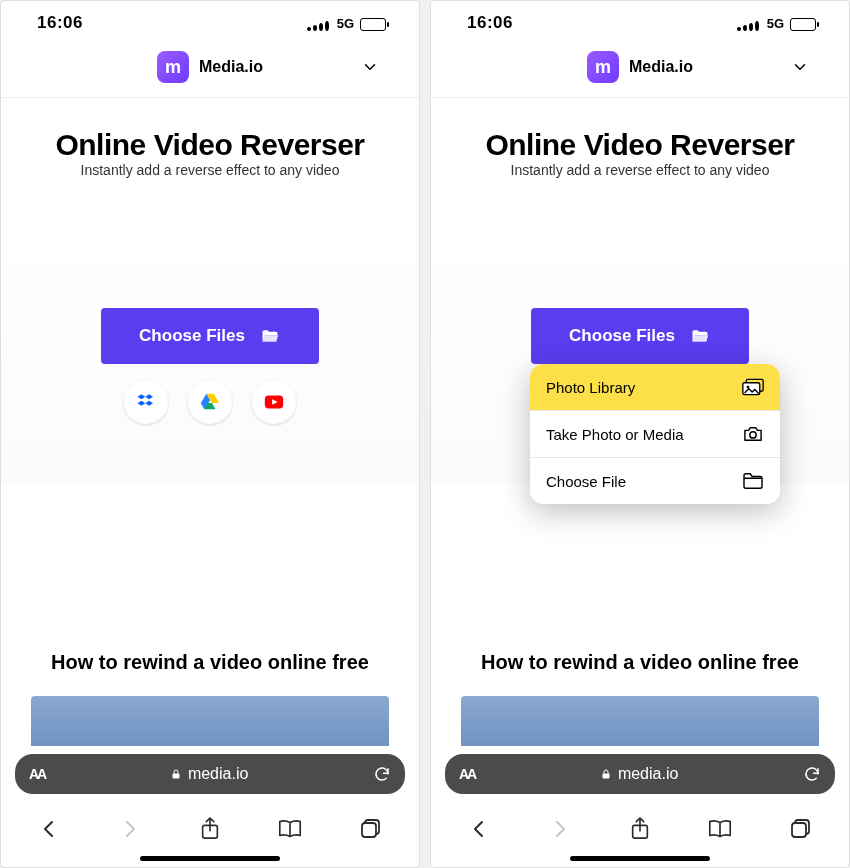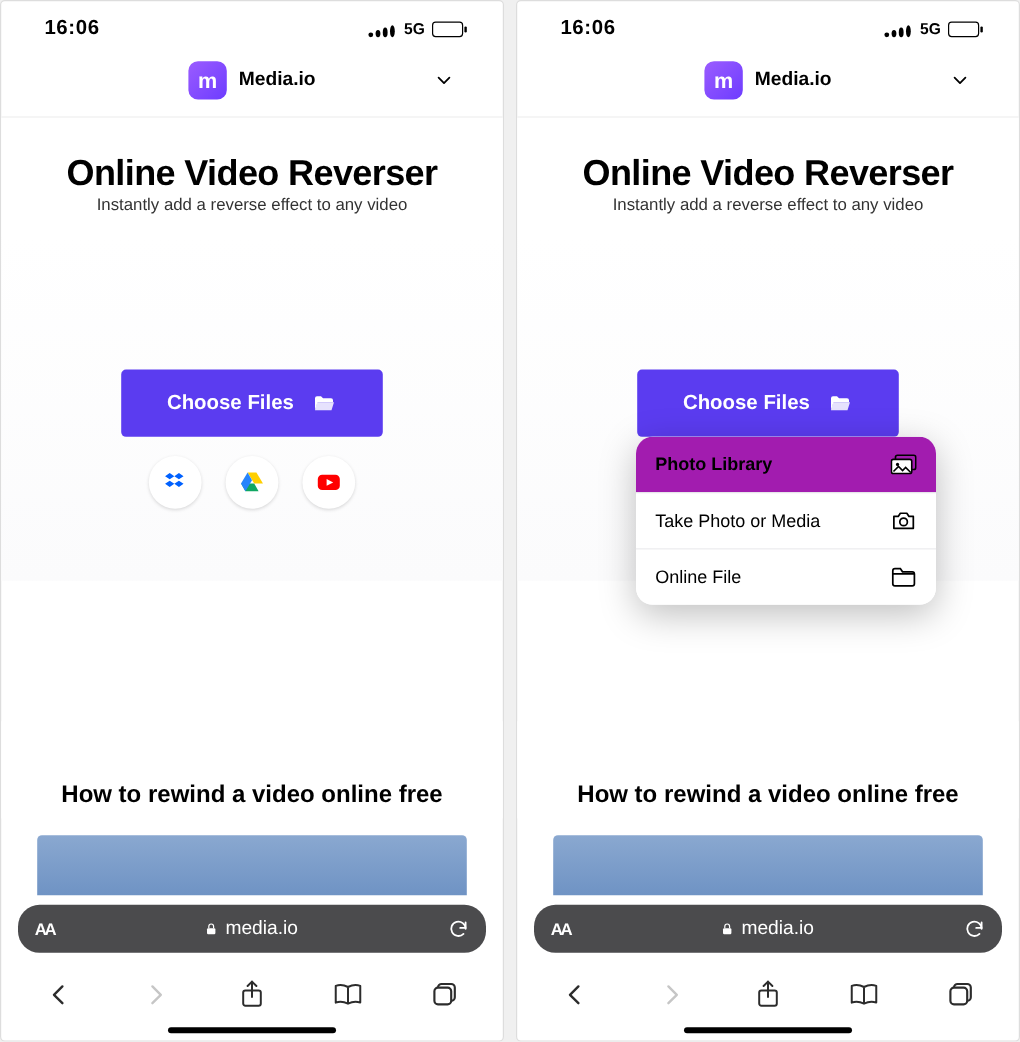--- a/index.html
+++ b/index.html
@@ -36,21 +36,21 @@
   .url-center { display:flex; align-items:center; gap:6px; font-size:16px;}
   .aa { font-size:14px; letter-spacing:-2px; font-weight:600;}
   .toolbar { display:flex; justify-content:space-around; align-items:center; height:54px; padding:6px 8px 2px 8px;}
   .tb-btn { width:40px; height:40px; display:flex; align-items:center; justify-content:center; color:#2c2c2c;}
   .tb-btn.disabled { color:#c6c6c6;}
   .home-indicator { width:140px; height:5px; background:#000; border-radius:3px; margin: 2px auto 6px auto;}
   .flex-spacer { flex:1; min-height: 0; }
   
   .popover { position:absolute; top: 166px; left:50%; transform:translateX(-44%); width: 250px; background:#fbfbfd; border-radius:14px; box-shadow:0 8px 30px rgba(0,0,0,0.25); overflow:hidden;}
   .popover-item { display:flex; justify-content:space-between; align-items:center; padding:14px 16px; font-size:15px; background:#fff; border-bottom:1px solid #e6e6ea; cursor:pointer;}
-  .popover-item:first-child { background:#a21caf;font-weight:bold;}
+  .popover-item:first-child { background:#fde047;}
   .popover-item:last-child { border-bottom:none;}
   svg { display:block; }
 </style>
 </head>
 <body>
 
 <div class="phone">
   <div class="status-bar">
     <span class="status-time">16:06</span>
     <div class="status-right">
@@ -224,21 +224,21 @@
           </svg>
       </div>
       <div class="popover-item">
         <span>Take Photo or Media</span>
         <svg width="22" height="18" viewBox="0 0 24 20">
             <path d="M3 6h4l2-3h6l2 3h4v11H3V6z" stroke="#000" stroke-width="1.6" fill="none" stroke-linejoin="round"></path>
             <circle cx="12" cy="11" r="3.5" stroke="#000" stroke-width="1.6" fill="none"></circle>
           </svg>
       </div>
       <div class="popover-item">
-        <span>Online File</span>
+        <span>Choose File</span>
         <svg width="22" height="18" viewBox="0 0 24 20">
             <path d="M2 4a2 2 0 012-2h5l2 3h9a2 2 0 012 2v9a2 2 0 01-2 2H4a2 2 0 01-2-2V4z" stroke="#000" stroke-width="1.6" fill="none"></path>
             <path d="M2 7h20" stroke="#000" stroke-width="1.6"></path>
           </svg>
       </div>
     </div>
   </div>
 
   <div class="flex-spacer"></div>
 

